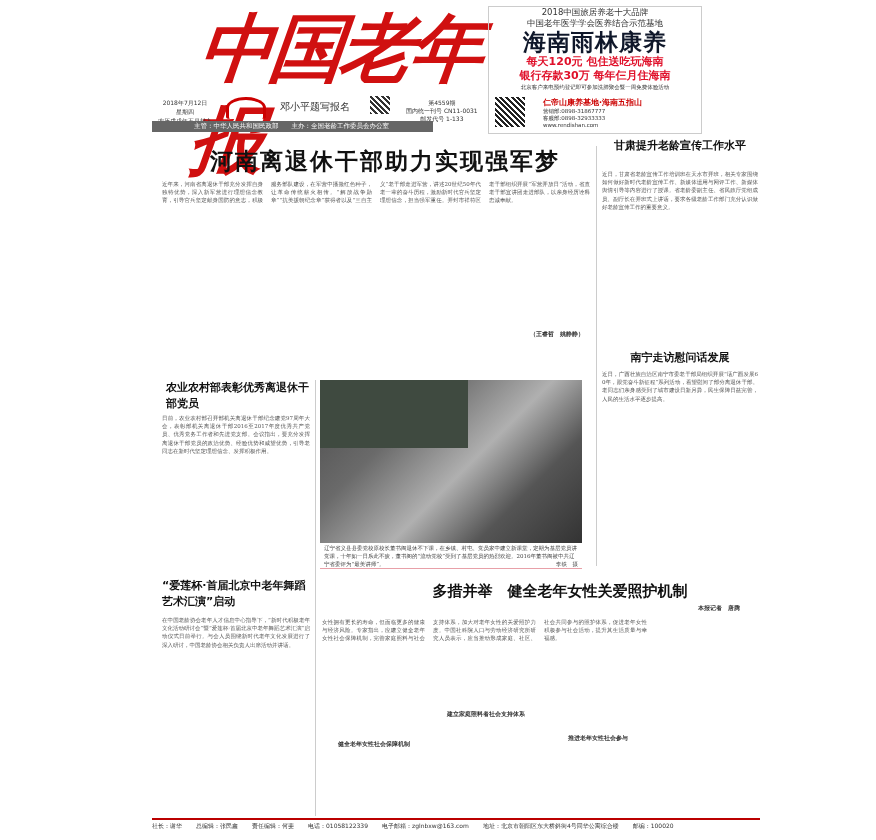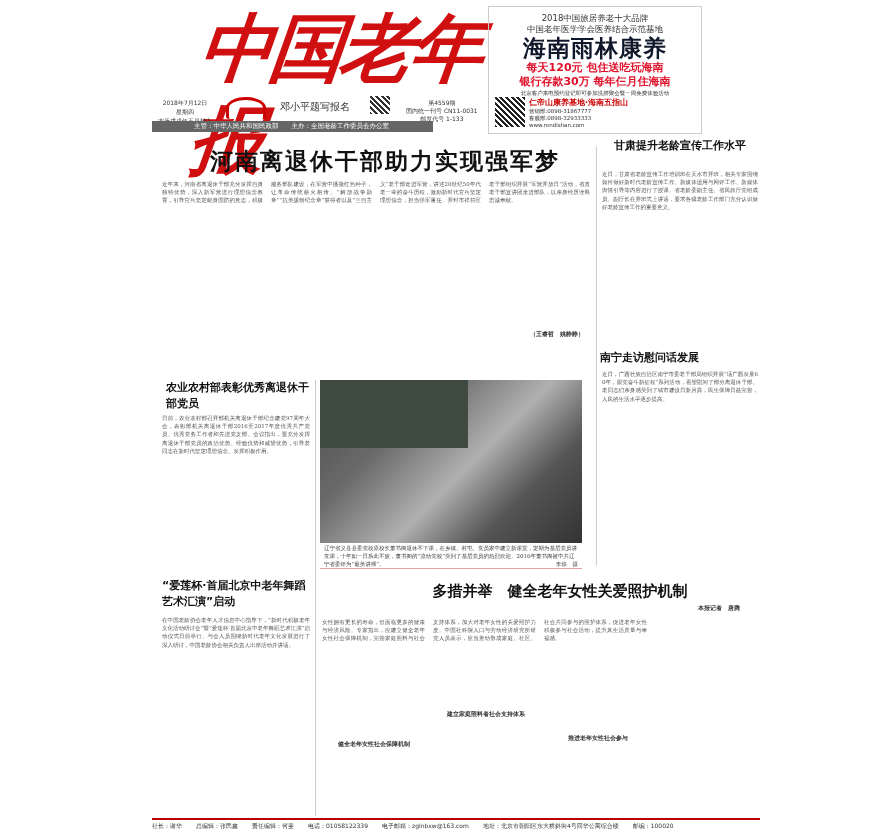--- a/index.html
+++ b/index.html
@@ -5,26 +5,26 @@
 *{box-sizing:border-box;margin:0;padding:0}
 body{width:876px;height:840px;background:#fff;font-family:"DejaVu Serif",serif;color:#222;position:relative;overflow:hidden}
 .page{position:absolute;left:150px;top:0;width:612px;height:840px;background:#fff}
 .masthead{position:absolute;left:50px;top:2px;width:290px;height:92px;font-family:"DejaVu Serif",serif;color:#d01010;font-size:74px;font-weight:bold;letter-spacing:-4px;line-height:92px;font-style:italic;transform:skewX(-6deg)}
 .dateblock{position:absolute;left:2px;top:98px;width:66px;font-size:6px;line-height:9px;text-align:center;font-family:"DejaVu Sans",sans-serif;color:#333}
 .logo{position:absolute;left:76px;top:97px;width:40px;height:22px;border-radius:50% 50% 10% 10%;border:3px solid #c00;border-bottom:none}
 .slogan{position:absolute;left:130px;top:100px;font-family:"DejaVu Sans",sans-serif;font-size:10px;color:#333}
 .qr-small{position:absolute;left:220px;top:96px;width:20px;height:18px;background:repeating-linear-gradient(45deg,#333 0 2px,#fff 2px 4px)}
 .issue{position:absolute;left:256px;top:99px;font-size:6px;line-height:8px;text-align:center;font-family:"DejaVu Sans",sans-serif;color:#333}
 .sponsor{position:absolute;left:2px;top:121px;width:281px;height:11px;background:#666;color:#fff;font-size:6.5px;line-height:11px;font-family:"DejaVu Sans",sans-serif;padding-left:42px;white-space:nowrap}
-.ad{position:absolute;left:338px;top:6px;width:214px;height:128px;border:1px solid #ccc;text-align:center;font-family:"DejaVu Sans",sans-serif;padding-top:6px}
+.ad{position:absolute;left:338px;top:6px;width:214px;height:128px;border:1px solid #ccc;text-align:center;font-family:"DejaVu Sans",sans-serif;}
 .ad .l1,.ad .l2{font-size:8.5px;color:#333;line-height:11px}
 .ad .big{color:#0f172a;font-size:23px;font-weight:bold;line-height:26px;letter-spacing:1px}
 .ad .red{color:#e0102a;font-size:11px;font-weight:bold;line-height:14px}
 .ad .small{font-size:5.5px;color:#333;line-height:9px}
-.ad .bottom{position:absolute;left:6px;bottom:4px;display:flex;gap:4px;text-align:left}
+.ad .bottom{position:absolute;left:6px;bottom:4px;display:flex;gap:18px;text-align:left}
 .ad .qr{width:30px;height:30px;background:repeating-linear-gradient(45deg,#222 0 2px,#fff 2px 4px)}
 .ad .bot-t{font-size:8px;font-weight:bold;color:#c00}
 .ad .bot-s{font-size:5.5px;color:#333;line-height:7px}
 .col-rule{position:absolute;background:#ccc;width:1px}
 .hl{position:absolute;font-family:Liberation Serif, serif;font-weight:bold;color:#111}
 .h-main{left:20px;top:146px;width:430px;font-size:23px;letter-spacing:2px;text-align:center}
 .h-side{font-size:11px;font-family:"DejaVu Sans",sans-serif}
 .text{position:absolute;font-size:5.5px;line-height:8.2px;color:#555;text-align:justify;overflow:hidden;word-break:break-all}
 .photo{position:absolute;left:170px;top:380px;width:262px;height:163px;background:linear-gradient(135deg,#4a4a4a 0%,#6a6a6a 30%,#b0b0b0 55%,#555 75%,#333 100%)}
 .board{position:absolute;left:0;top:0;width:148px;height:68px;background:#3f4a40}
@@ -75,21 +75,21 @@
 
   <div class="hl h-main">河南离退休干部助力实现强军梦</div>
   <div class="text" style="left:12px;top:180px;width:428px;height:150px;column-count:4;column-gap:8px">近年来，河南省离退休干部充分发挥自身独特优势，深入新军营进行理想信念教育，引导官兵坚定献身国防的意志，积极服务部队建设，在军营中播撒红色种子，让革命传统薪火相传。“解放战争勋章”“抗美援朝纪念章”获得者以及“三自主义”老干部走进军营，讲述20世纪50年代老一辈的奋斗历程，激励新时代官兵坚定理想信念，担当强军重任。开封市祥符区老干部组织开展“军营开放日”活动，省直老干部宣讲团走进部队，以亲身经历诠释忠诚奉献。</div>
   <div class="credit" style="left:380px;top:330px">（王睿哲　姚静静）</div>
 
   <div class="col-rule" style="left:446px;top:146px;height:420px"></div>
 
   <div class="hl h-side" style="left:450px;top:138px;width:160px;text-align:center">甘肃提升老龄宣传工作水平</div>
   <div class="text" style="left:452px;top:170px;width:156px;height:168px">近日，甘肃省老龄宣传工作培训班在天水市开班，相关专家围绕如何做好新时代老龄宣传工作、新媒体运用与网评工作、新媒体舆情引导等内容进行了授课。省老龄委副主任、省民政厅党组成员、副厅长在开班式上讲话，要求各级老龄工作部门充分认识做好老龄宣传工作的重要意义。</div>
 
-  <div class="hl h-side" style="left:450px;top:350px;width:160px;">南宁走访慰问话发展</div>
+  <div class="hl h-side" style="left:450px;top:350px;width:160px;text-align:center">南宁走访慰问话发展</div>
   <div class="text" style="left:452px;top:370px;width:156px;height:190px">近日，广西壮族自治区南宁市委老干部局组织开展“话广西发展60年，跟党奋斗新征程”系列活动，看望慰问了部分离退休干部。老同志们亲身感受到了城市建设日新月异，民生保障日益完善，人民的生活水平逐步提高。</div>
 
   <div class="hl h-side" style="left:16px;top:380px;width:148px;line-height:16px">农业农村部表彰优秀离退休干部党员</div>
   <div class="text" style="left:12px;top:414px;width:148px;height:152px">日前，农业农村部召开部机关离退休干部纪念建党97周年大会，表彰部机关离退休干部2016至2017年度优秀共产党员、优秀党务工作者和先进党支部。会议指出，要充分发挥离退休干部党员的政治优势、经验优势和威望优势，引导老同志在新时代坚定理想信念、发挥积极作用。</div>
 
   <div class="photo">
     <div class="board"></div>
   </div>
   <div class="caption">
     <span>辽宁省义县县委党校原校长董书阁退休不下课，在乡镇、村屯、党员家中建立新课堂，定期为基层党员讲党课，十年如一日乐此不疲，董书阁的“流动党校”受到了基层党员的热烈欢迎。2016年董书阁被中共辽宁省委评为“最美讲师”。</span>

